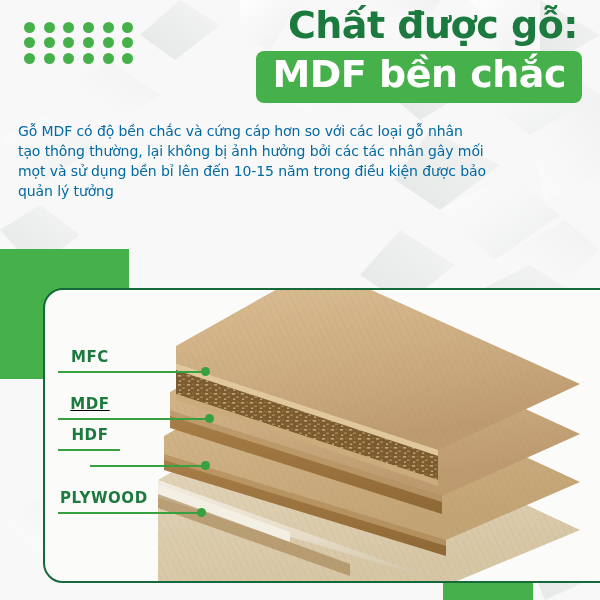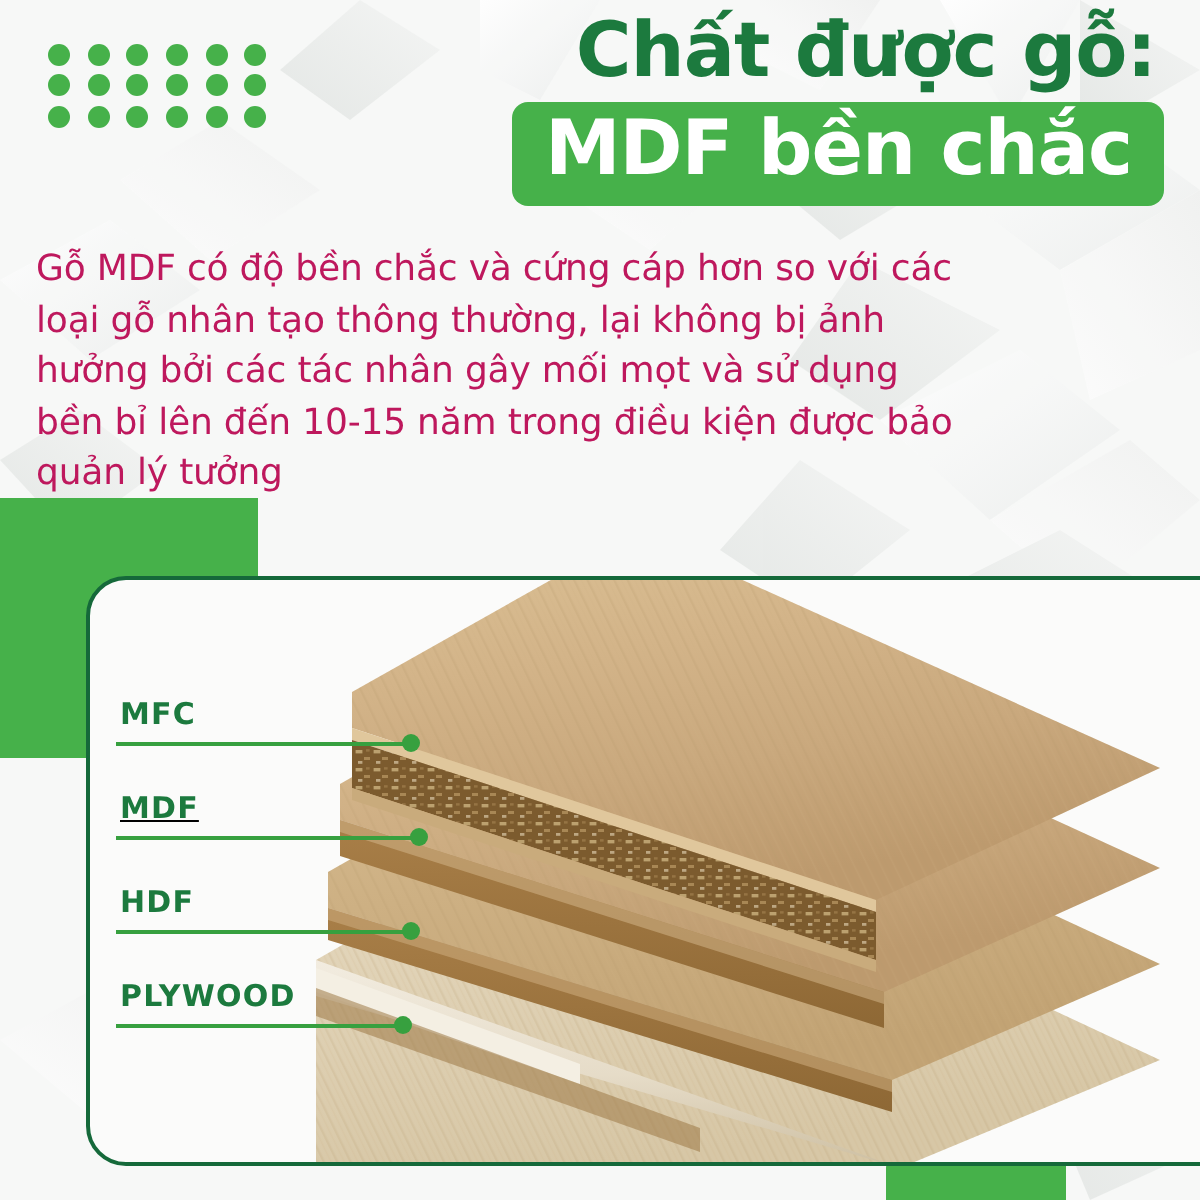--- a/index.html
+++ b/index.html
@@ -65,23 +65,23 @@
     border-radius:8px;
     white-space:nowrap;
   }
 
   
   #body-text {
     position:absolute;
     left:18px; top:122px;
     width:470px;
     z-index:5;
-    font-size:18px;
+    font-size:14px;
     line-height:1.42;
-    color:#be185d;
+    color:#0369a1;
     letter-spacing:-0.1px;
   }
 
   
   #green-block-left {
     position:absolute;
     left:0; top:249px;
     width:129px; height:130px;
     background:#46b14a;
     border-bottom-right-radius:22px;
@@ -142,20 +142,21 @@
     z-index:6;
   }
   .callout .callout-text {
     font-size:15px;
     font-weight:700;
     color:#1c7a3e;
     letter-spacing:0.6px;
     line-height:1;
     display:block;
     padding-left:2px;
+    text-align:center;
   }
   .callout .callout-rule {
     display:block;
     height:2px;
     background:#37a03f;
     margin-top:6px;
   }
   .leader {
     position:absolute;
     height:2px;
@@ -342,21 +343,21 @@
 <div class="leader" style="left:90px; top:371px; width:118px;"></div>
 <div class="leader-dot" style="left:201px; top:367px;"></div>
 
 <div class="callout" style="left:58px; top:397px; width:62px;text-decoration:underline;">
   <span class="callout-text">MDF</span>
   <span class="callout-rule"></span>
 </div>
 <div class="leader" style="left:90px; top:418px; width:122px;"></div>
 <div class="leader-dot" style="left:205px; top:414px;"></div>
 
-<div class="callout" style="left:58px; top:444px; width:62px;">
+<div class="callout" style="left:58px; top:428px; width:62px;">
   <span class="callout-text">HDF</span>
   <span class="callout-rule"></span>
 </div>
 <div class="leader" style="left:90px; top:465px; width:118px;"></div>
 <div class="leader-dot" style="left:201px; top:461px;"></div>
 
 <div class="callout" style="left:58px; top:491px; width:88px;">
   <span class="callout-text">PLYWOOD</span>
   <span class="callout-rule"></span>
 </div>

